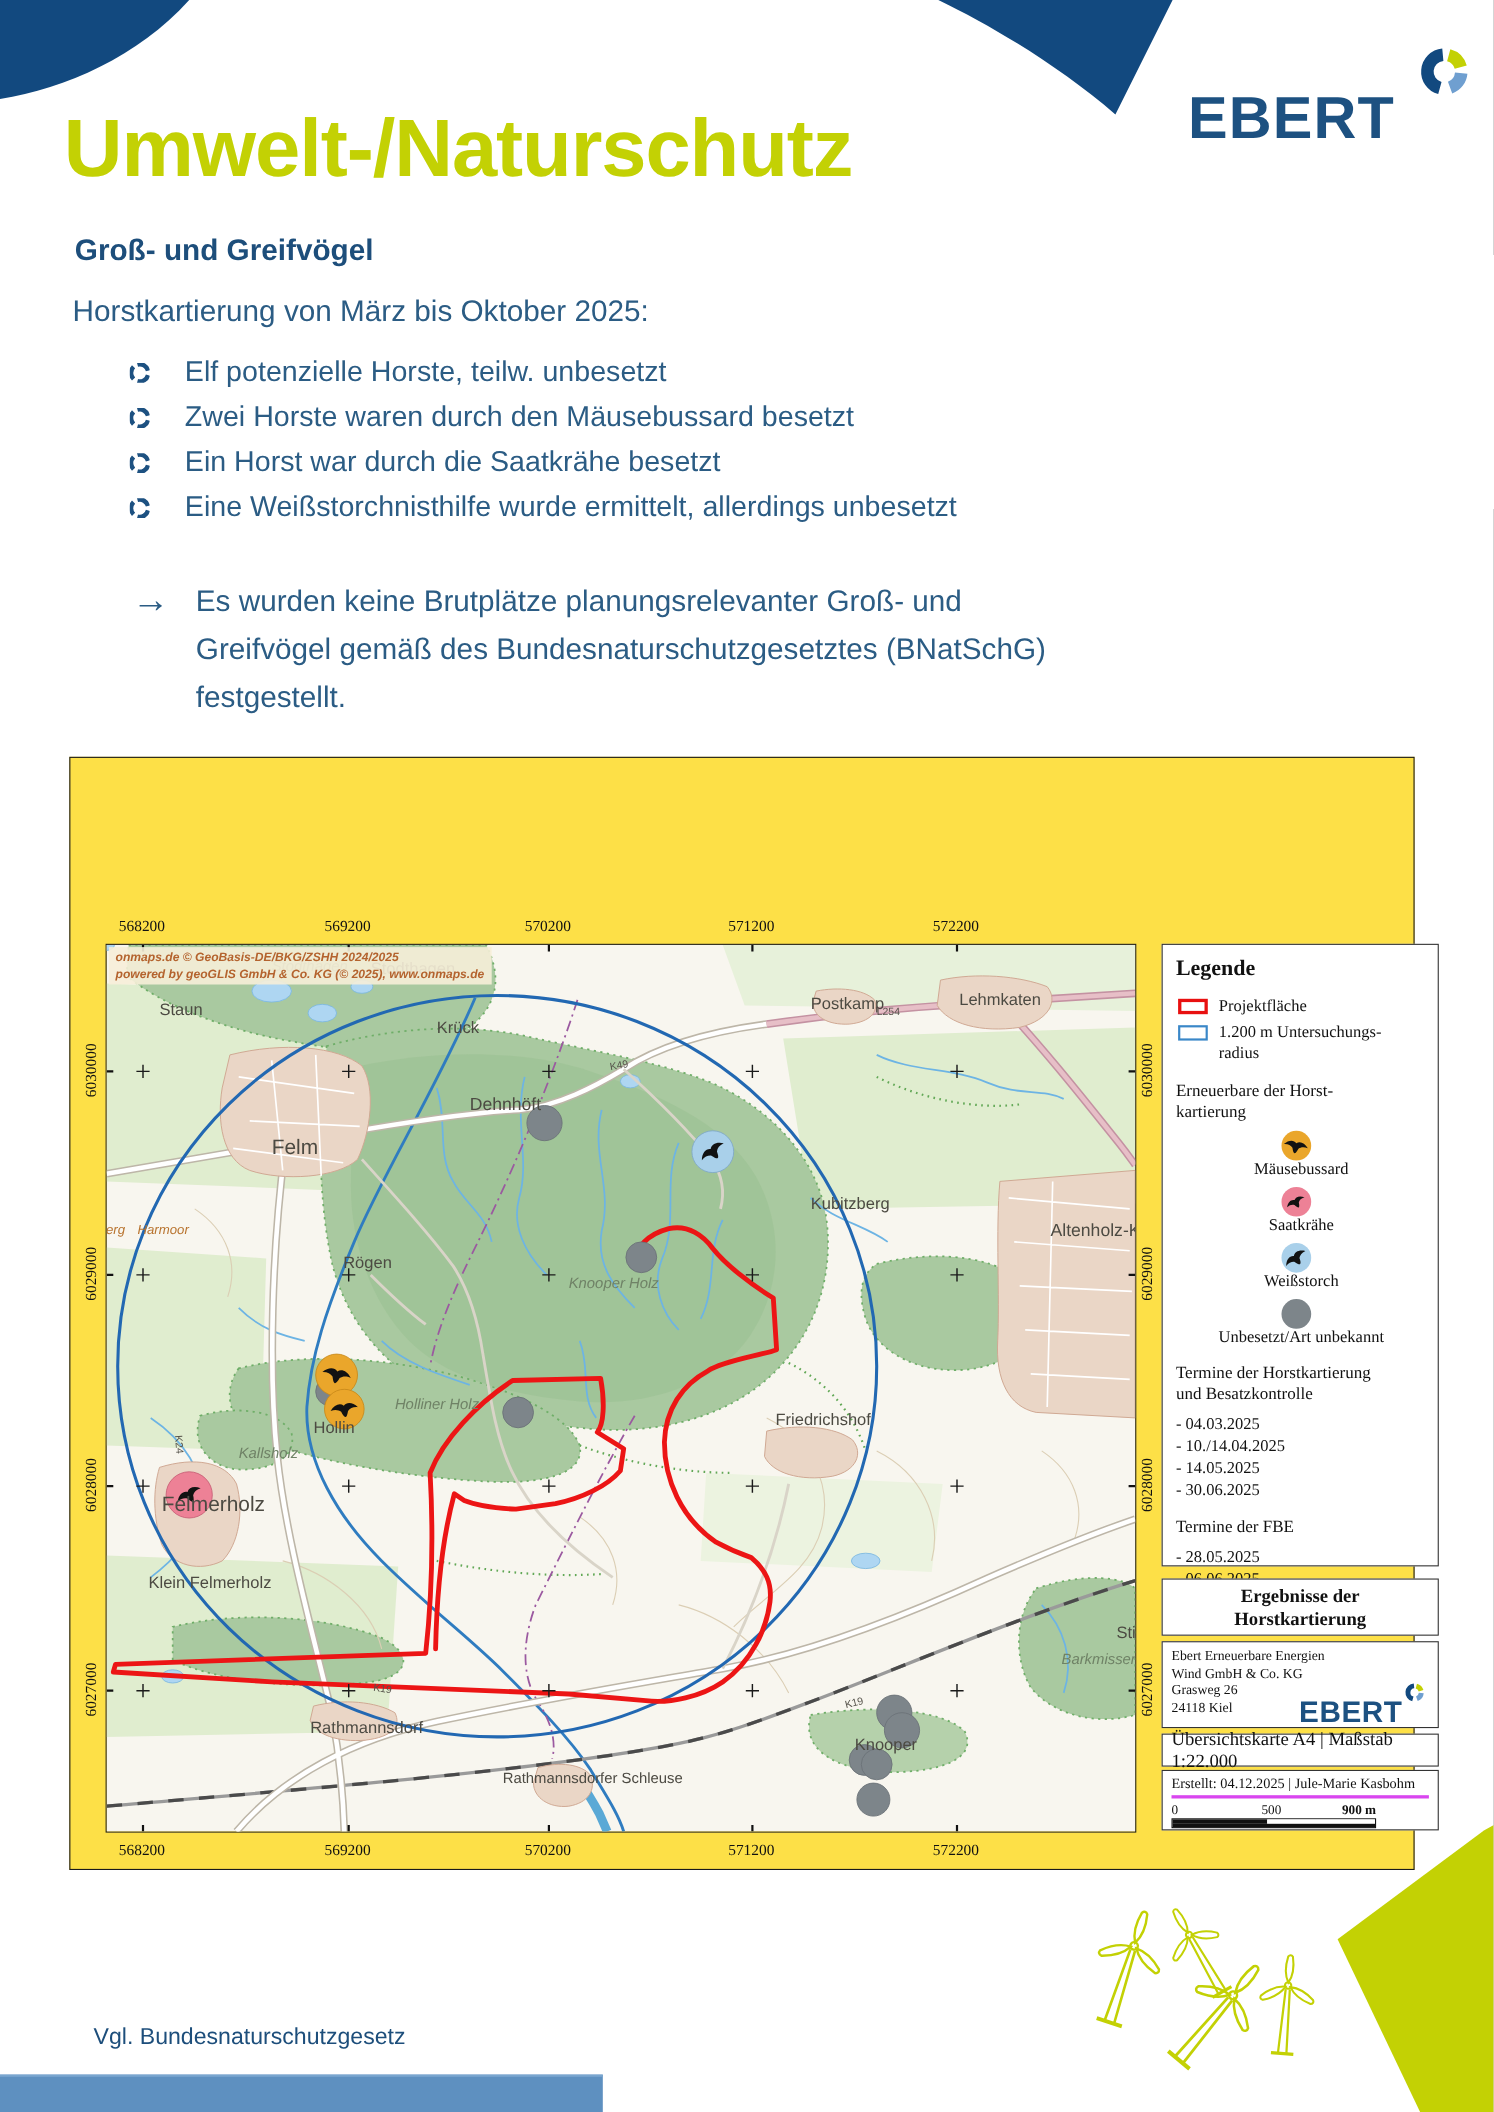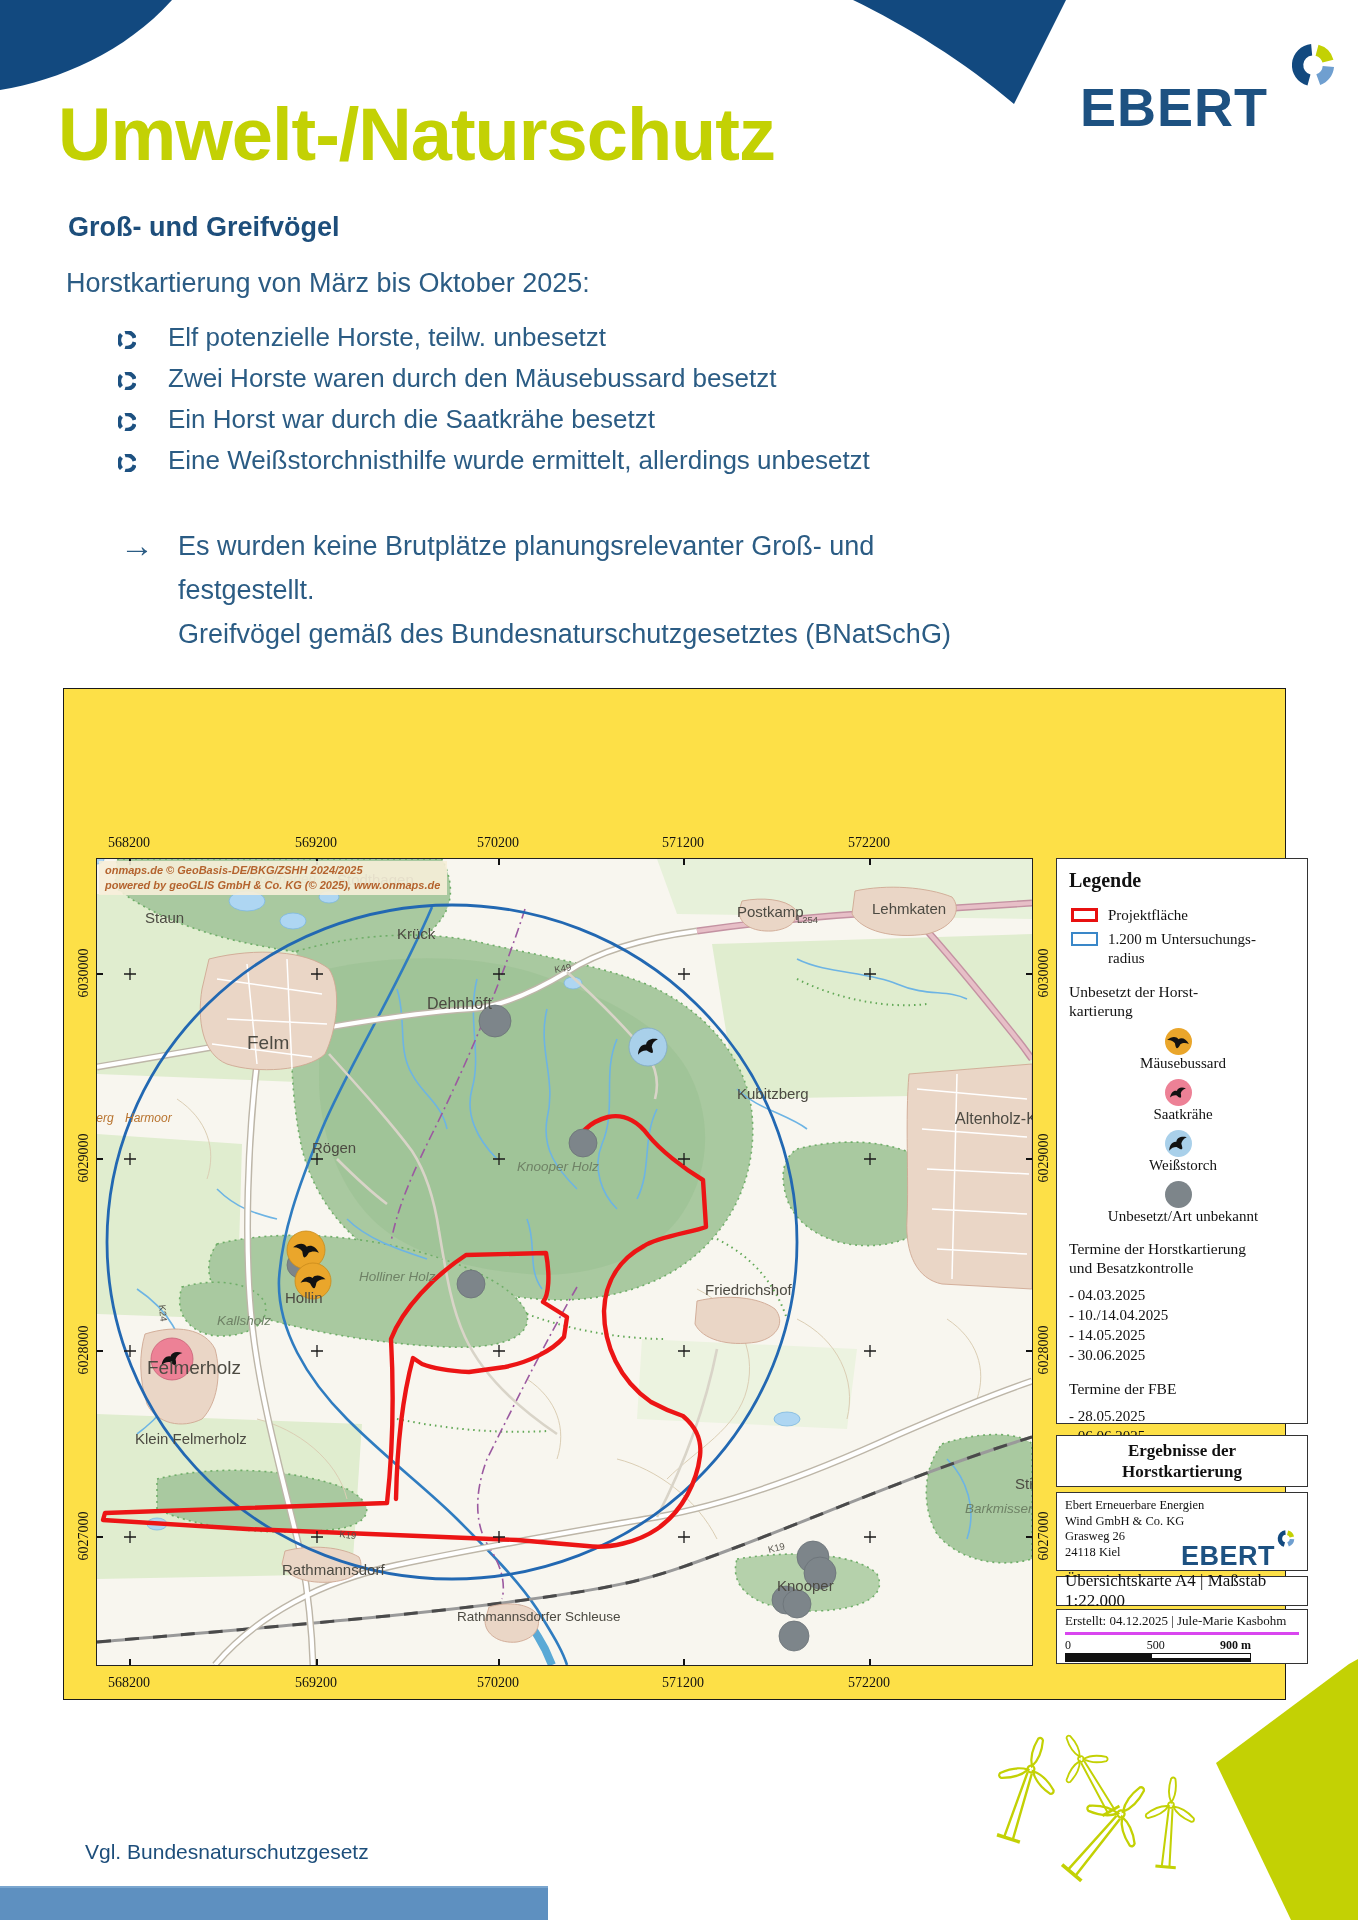--- a/index.html
+++ b/index.html
@@ -151,22 +151,22 @@
           </svg>
       </span>
       <span class="bullet-text">Eine Weißstorchnisthilfe wurde ermittelt, allerdings unbesetzt</span>
     </div>
   </div>
 
   <div class="conclusion">
     <div class="concl-arrow">→</div>
     <div class="concl-lines">
       <div>Es wurden keine Brutplätze planungsrelevanter Groß- und</div>
+      <div>Greifvögel gemäß des Bundesnaturschutzgesetztes (BNatSchG)</div>
       <div>festgestellt.</div>
-      <div>Greifvögel gemäß des Bundesnaturschutzgesetztes (BNatSchG)</div>
     </div>
   </div>
 
   <div class="figure">
 
     <div class="axis-x" style="left:65px;top:146px;">568200</div>
     <div class="axis-x" style="left:252px;top:146px;">569200</div>
     <div class="axis-x" style="left:434px;top:146px;">570200</div>
     <div class="axis-x" style="left:619px;top:146px;">571200</div>
     <div class="axis-x" style="left:805px;top:146px;">572200</div>
@@ -385,21 +385,21 @@
         <span class="sw-label">Projektfläche</span>
       </div>
       <div class="sw-row">
         <span class="sw sw-blue"></span>
         <span class="sw-label">
           <span>1.200 m Untersuchungs-</span><br>
           <span>radius</span>
         </span>
       </div>
       <div class="lg-sec">
-        <span>Unbesetzt der Horst-</span><br>
+        <span>Erneuerbare der Horst-</span><br>
         <span>kartierung</span>
       </div>
       <div class="mk-row">
         <span class="mk" style="background:#eaa62b">
           <svg width="24" height="24" viewBox="-13 -10 26 20">
               <path transform="rotate(10)" fill="#121212" d="M-12,0 C-8,-5 -3,-6 0,-3 C3,-6 8,-5 12,0 C8,-1 5,0 3,2 C2,5 1,7 0,7 C-1,7 -2,5 -3,2 C-5,0 -8,-1 -12,0 Z"></path>
             </svg>
         </span>
         <span class="mk-label">Mäusebussard</span>
       </div>

